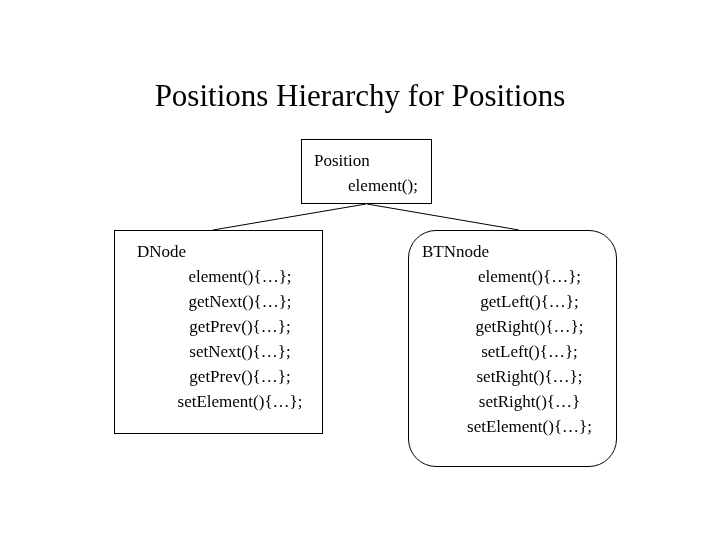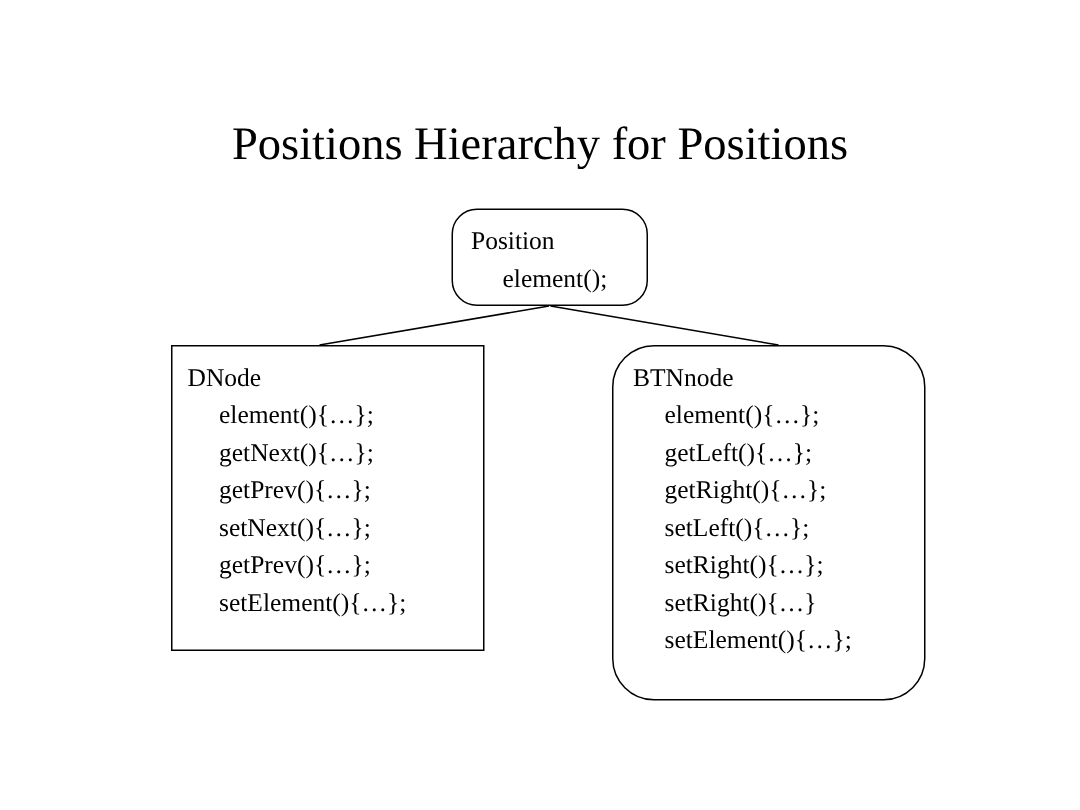--- a/index.html
+++ b/index.html
@@ -40,39 +40,39 @@
     display: block;
     white-space: nowrap;
   }
   .member-list {
     display: block;
   }
   .member {
     display: block;
     white-space: nowrap;
     padding-left: 21px;
+    text-align: center;
   }
   
   #box-position {
     left: 301px;
     top: 139px;
     width: 131px;
     height: 65px;
     padding: 8px 0 0 9px;
-    border-radius: 17px;
   }
   #box-position .node-name { padding-left: 3px; }
   #box-position .member { padding-left: 24px; }
   
   #box-dnode {
     left: 114px;
     top: 230px;
     width: 209px;
     height: 204px;
-    padding: 8px 0 0 10px;
+    padding: 8px 0 0 22px;
   }
   
   #box-btnnode {
     left: 408px;
     top: 230px;
     width: 209px;
     height: 237px;
     padding: 8px 0 0 10px;
     border-radius: 28px;
   }

